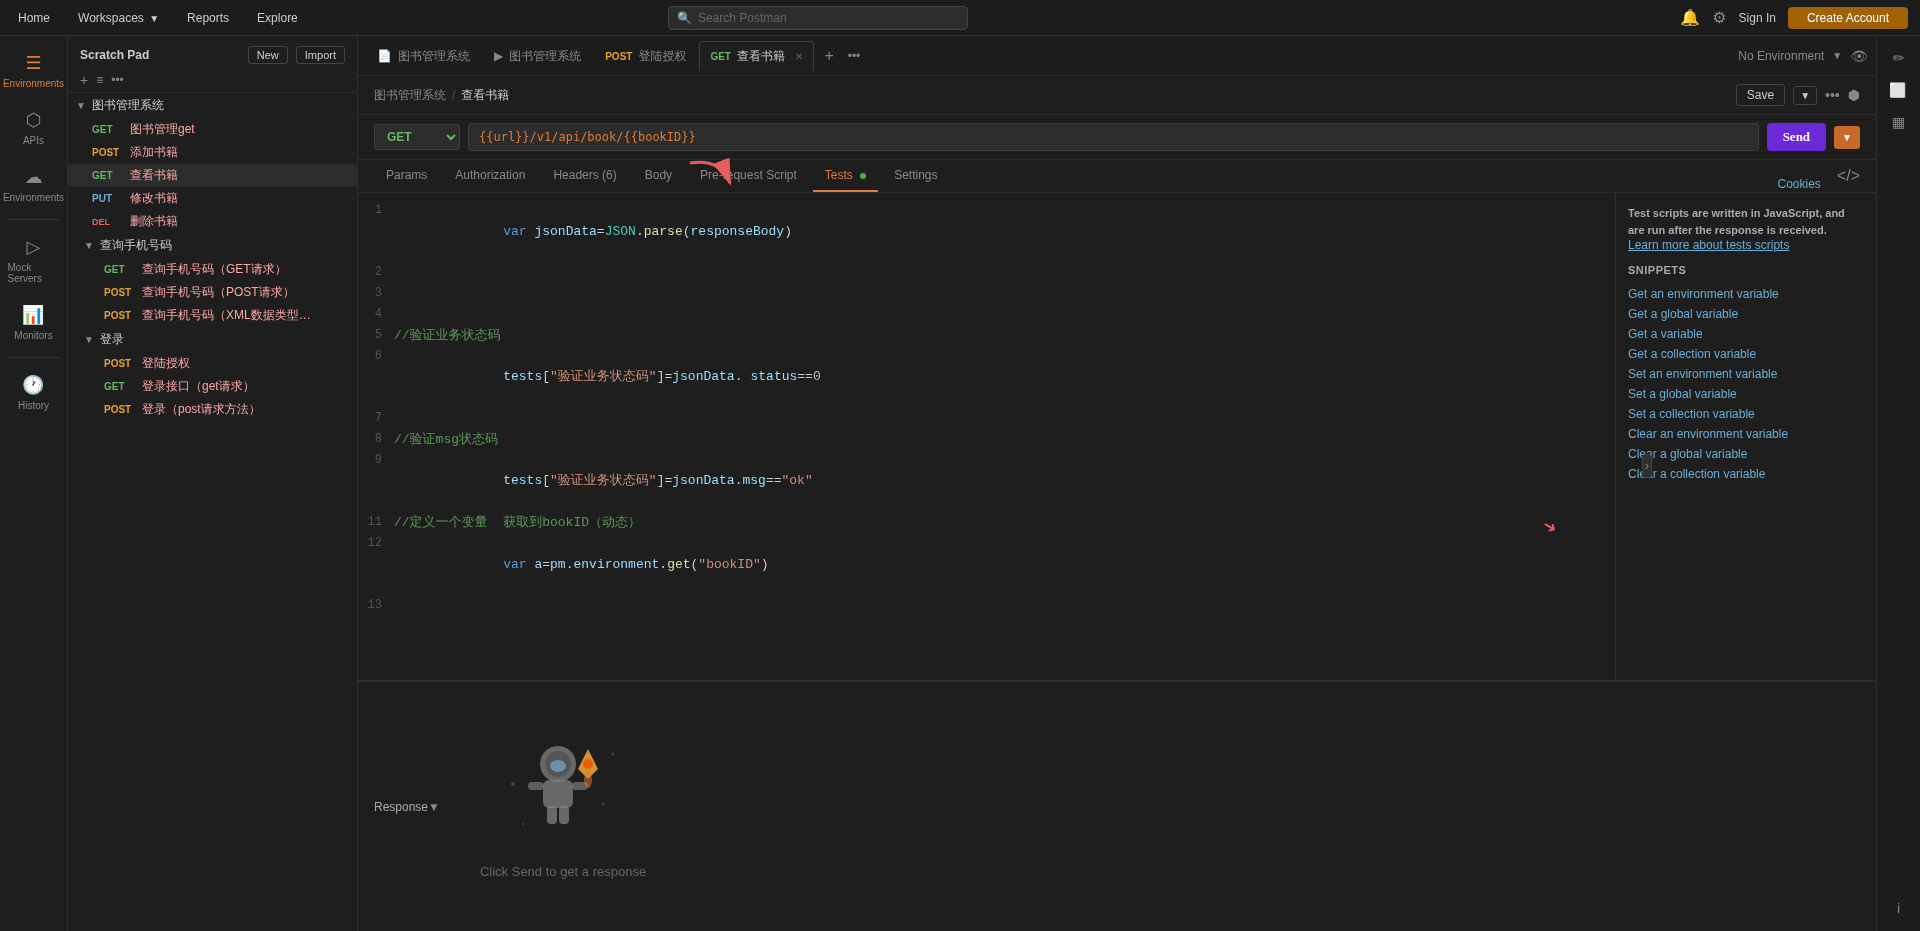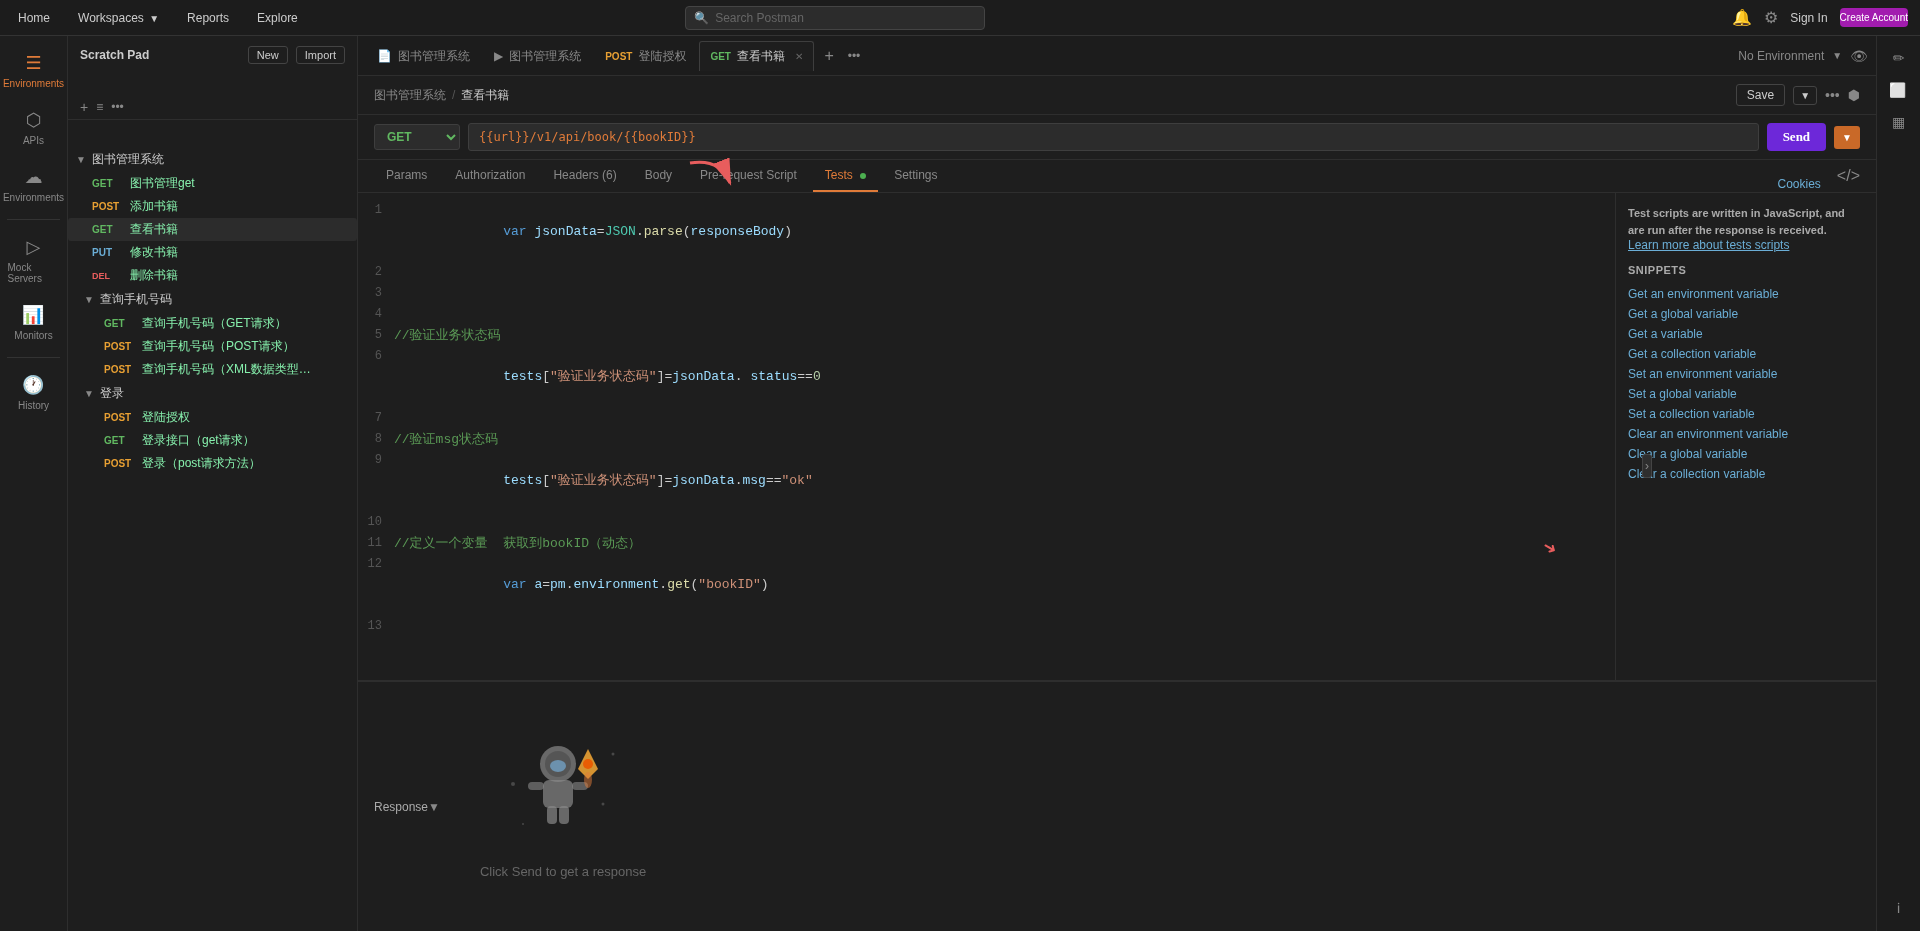--- a/index.html
+++ b/index.html
@@ -23,21 +23,21 @@
       background: #2c2c2c;
       border: 1px solid #444;
       border-radius: 4px;
       height: 24px;
       display: flex;
       align-items: center;
       padding: 0 8px;
       color: #888;
     }
     .topnav-right { margin-left: auto; display: flex; align-items: center; gap: 12px; }
-    .btn-create { background: #a21caf; color: white; border: none; border-radius: 4px; padding: 4px 0; cursor: pointer; font-size: 10px; }
+    .btn-create { background: #a16207; color: white; border: none; border-radius: 4px; padding: 4px 19px; cursor: pointer; font-size: 12px; }
     .btn-signin { color: #ccc; cursor: pointer; font-size: 12px; }
 
     
     .main-layout { display: flex; height: calc(931px - 36px); }
 
     
     .icon-sidebar {
       width: 68px;
       background: #1e1e1e;
       border-right: 1px solid #2e2e2e;
@@ -62,21 +62,20 @@
     .icon-sidebar-item:hover, .icon-sidebar-item.active { color: #e07b39; }
     .icon-sidebar-item .icon-sym { font-size: 18px; }
 
     
     .collections-sidebar {
       width: 290px;
       background: #1e1e1e;
       border-right: 1px solid #2e2e2e;
       display: flex;
       flex-direction: column;
-      gap: 27px;
     }
 
     .sidebar-content { overflow-y: auto; flex: 1; }
     .collection-header {
       display: flex;
       align-items: center;
       gap: 6px;
       padding: 4px 8px;
       cursor: pointer;
       border-radius: 3px;
@@ -95,21 +94,21 @@
     .method-badge {
       font-size: 10px;
       font-weight: 700;
       min-width: 32px;
       text-align: left;
     }
     .method-get { color: #61b861; }
     .method-post { color: #e8a033; }
     .method-put { color: #6baed6; }
     .method-del { color: #e85d5d; }
-    .request-name { font-size: 12px; color: #86efac; }
+    .request-name { font-size: 12px; color: #fca5a5; }
 
     .subsection-header {
       display: flex;
       align-items: center;
       gap: 6px;
       padding: 4px 8px 4px 16px;
       cursor: pointer;
     }
     .subsection-name { font-size: 12px; color: #ccc; text-align: right; }
 
@@ -593,24 +592,20 @@
           <div class="code-line">
             <span class="line-num">8</span>
             <span class="line-content kw-comment">//验证msg状态码</span>
           </div>
           <div class="code-line">
             <span class="line-num">9</span>
             <span class="line-content">
               <span style="color:#9cdcfe;">tests</span><span>[</span><span class="kw-str">"验证业务状态码"</span><span>]=</span><span style="color:#9cdcfe;">jsonData</span><span>.</span><span style="color:#9cdcfe;">msg</span><span>==</span><span class="kw-str">"ok"</span>
             </span>
           </div>
-          <div class="code-line">
-            <span class="line-num">10</span>
-            <span class="line-content">&nbsp;</span>
-          </div>
           <div class="code-line" style="position:relative;">
             <span class="line-num">11</span>
             <span class="line-content kw-comment">//定义一个变量  获取到bookID（动态）</span>
 
             <span style="position:absolute;right:60px;top:-2px;color:#e85d5d;font-size:22px;transform:rotate(30deg);">➜</span>
           </div>
           <div class="code-line">
             <span class="line-num">12</span>
             <span class="line-content">
               <span class="kw-var">var </span><span style="color:#9cdcfe;">a</span><span>=</span><span style="color:#9cdcfe;">pm</span><span>.</span><span style="color:#9cdcfe;">environment</span><span>.</span><span class="kw-func">get</span><span>(</span><span class="kw-str">"bookID"</span><span>)</span>

